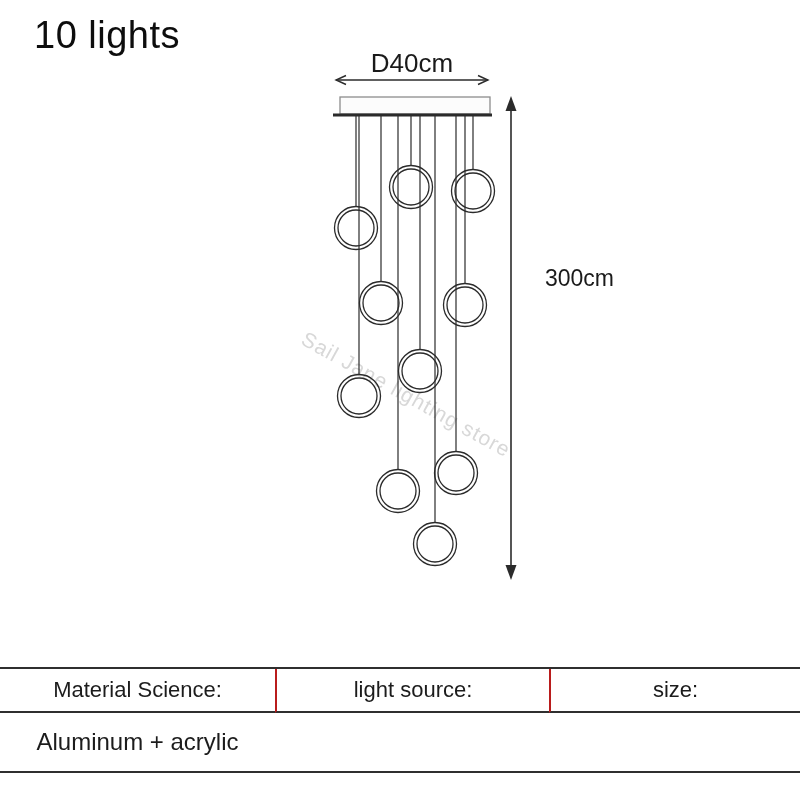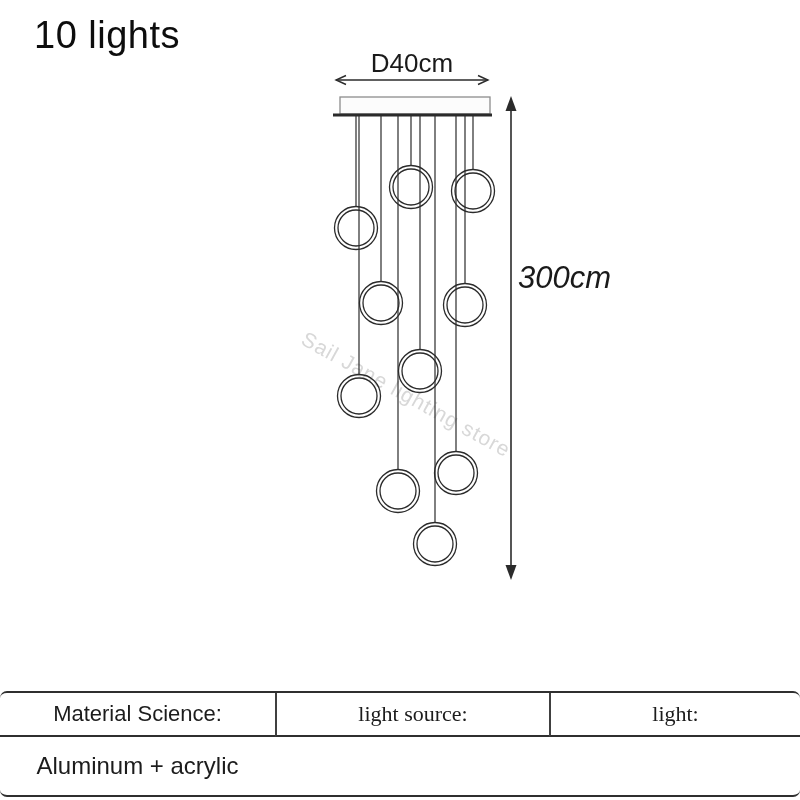--- a/index.html
+++ b/index.html
@@ -41,51 +41,49 @@
     position: absolute;
     left: 336px;
     top: 48px;
     width: 152px;
     text-align: center;
     font-size: 26px;
     color: #1a1a1a;
   }
   .dim-height-label {
     position: absolute;
-    left: 514px;
+    left: 541px;
     top: 261px;
-    font-size: 31px;
+    font-size: 23px;
     line-height: 34px;
     color: #1a1a1a;
-    font-style: italic;
   }
   .dim-height-label span { display: block; }
   .dim-height-label .l1 { padding-left: 4px; }
   .spec-table {
     position: absolute;
     left: 0;
-    top: 691px;
+    top: 667px;
     width: 800px;
     height: 106px;
     box-sizing: border-box;
     display: grid;
     grid-template-columns: 275px 274px 251px;
     grid-template-rows: 44px 1fr;
     border-top: 2px solid #2f2f2f;
     border-bottom: 2px solid #2f2f2f;
-    border-radius: 7px;
   }
   .cell {
     display: flex;
     align-items: center;
     justify-content: center;
     box-sizing: border-box;
     color: #1c1c1c;
   }
-  .cell.c1 { border-left: 2px solid #404040; font-family: Liberation Serif, serif; }
+  .cell.c1 { border-left: 2px solid #b91c1c; }
   .cell.hdr { border-bottom: 2px solid #2f2f2f; font-size: 22px; }
   .cell.val { font-size: 24px; text-align: right; }
 </style>
 </head>
 <body>
 
 <div class="stage">
 
   <div class="page-title">10 lights</div>
 
@@ -134,17 +132,17 @@
 
   <div class="dim-width-label">D40cm</div>
 
   <div class="dim-height-label">
     <span class="l1">300cm</span>
   </div>
 
   <div class="spec-table">
     <div class="cell hdr c0">Material Science:</div>
     <div class="cell hdr c1">light source:</div>
-    <div class="cell hdr c1 c2">light:</div>
+    <div class="cell hdr c1 c2">size:</div>
     <div class="cell val c0">Aluminum + acrylic</div>
   </div>
 
 </div>
 
 </body></html>

